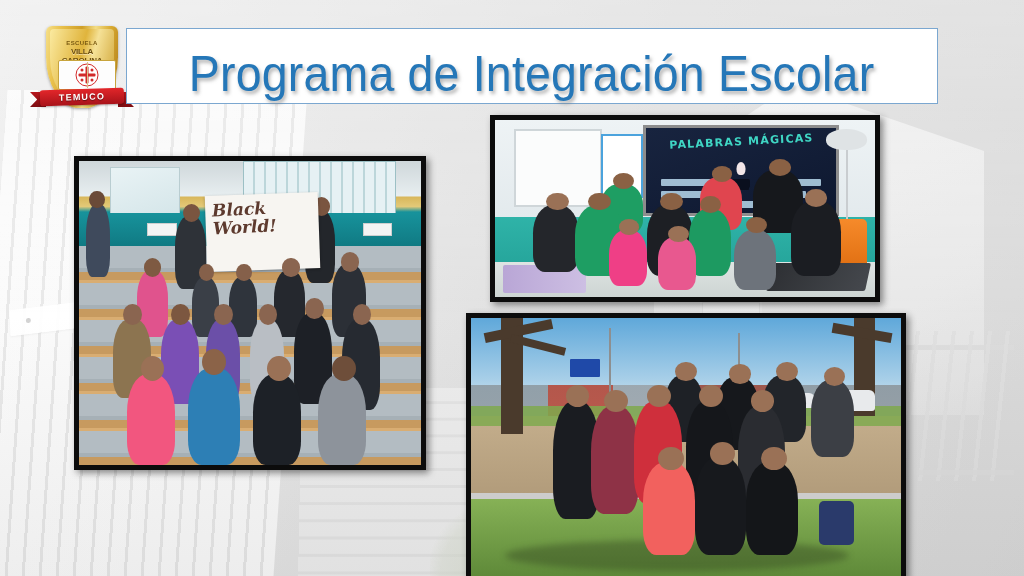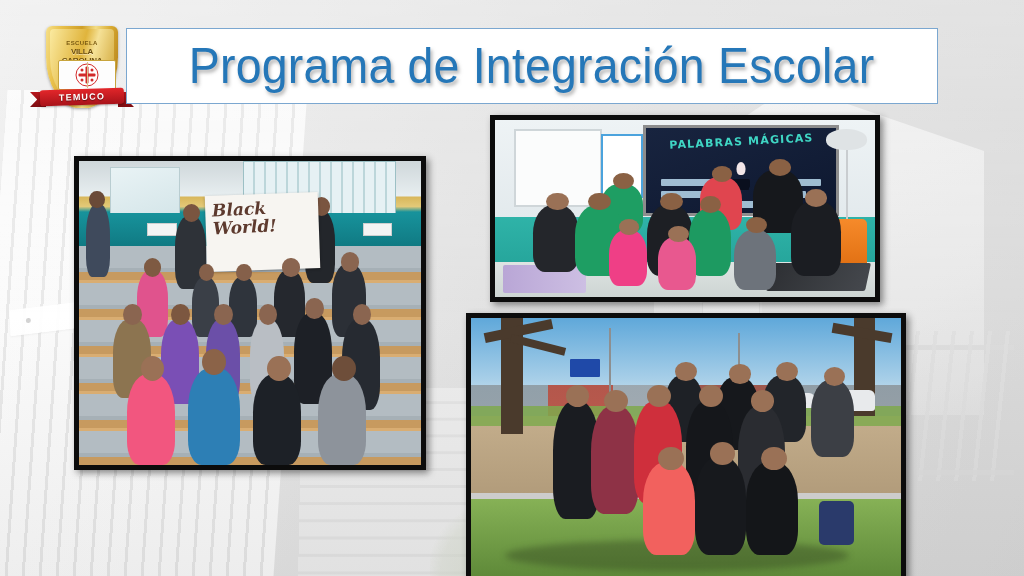--- a/index.html
+++ b/index.html
@@ -144,21 +144,21 @@
     transform: rotate(-2deg);
     text-shadow:0 1px 1px rgba(0,0,0,.45);
   }
 
   
   .title-box{
     position:absolute; left:126px; top:28px; width:812px; height:76px;
     background:#ffffff;
     border:1.5px solid #7ba7d0;
     box-sizing:border-box;
-    display:flex; align-items:center; justify-content:center;
+    display:flex; align-items:flex-end; justify-content:center;
   }
   .title-text{
     font-family:"Liberation Sans Narrow","Liberation Sans",sans-serif;
     font-size:50px; font-weight:400; color:#2577b8;
     letter-spacing:.2px;
     transform: scaleX(.93);
     text-shadow: 2px 3px 4px rgba(120,120,120,.55);
     white-space:nowrap;
   }
 

